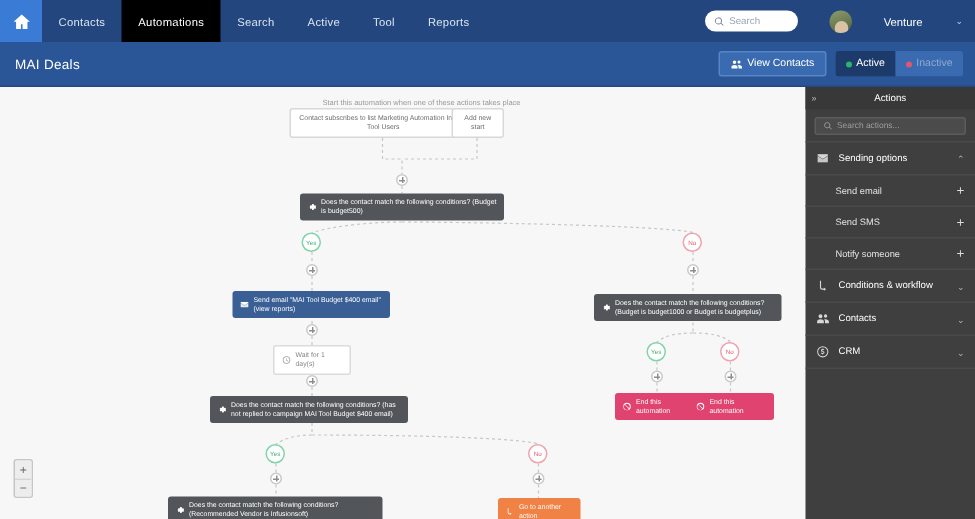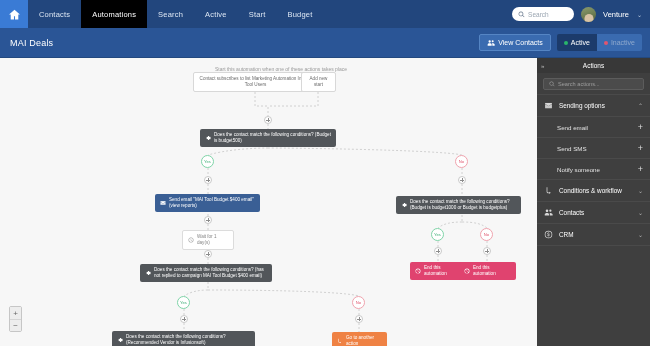--- a/index.html
+++ b/index.html
@@ -23,21 +23,21 @@
   }
   .home-tile svg { width: 13px; height: 13px; fill: #fff; }
   .nav-item {
     display: flex; align-items: center; padding: 0 11px;
     color: #dce6f3; font-size: 7.5px; letter-spacing: .2px;
     white-space: nowrap;
   }
   .nav-item.active { background: #000000; color: #ffffff; }
   .nav-right {
     margin-left: auto; display: flex; align-items: center;
-    padding-right: 8px; gap: 7px;
+    padding-right: 8px; gap: 21px;
   }
   .searchbox {
     background: #ffffff; border-radius: 9px; height: 14px;
     display: flex; align-items: center; gap: 3px;
     padding: 0 8px 0 6px; min-width: 62px;
   }
   .searchbox svg { width: 7px; height: 7px; fill: #6b7b8f; flex: none; }
   .searchbox span { font-size: 6.5px; color: #9aa5b1; }
   .avatar {
     width: 15px; height: 15px; border-radius: 50%;
@@ -189,24 +189,24 @@
     <div class="nav-item active">
         <span>Automations</span>
       </div>
     <div class="nav-item">
         <span>Search</span>
       </div>
     <div class="nav-item">
         <span>Active</span>
       </div>
     <div class="nav-item">
-        <span>Start</span>
+        <span>Tool</span>
       </div>
     <div class="nav-item">
-        <span>Budget</span>
+        <span>Reports</span>
       </div>
 
     <div class="nav-right">
       <div class="searchbox">
         <svg viewBox="0 0 24 24">
             <path d="M10 2a8 8 0 105.3 14l5.4 5.4 1.4-1.4-5.4-5.4A8 8 0 0010 2zm0 2a6 6 0 110 12 6 6 0 010-12z"></path>
           </svg>
         <span>Search</span>
       </div>
       <div class="avatar"></div>

